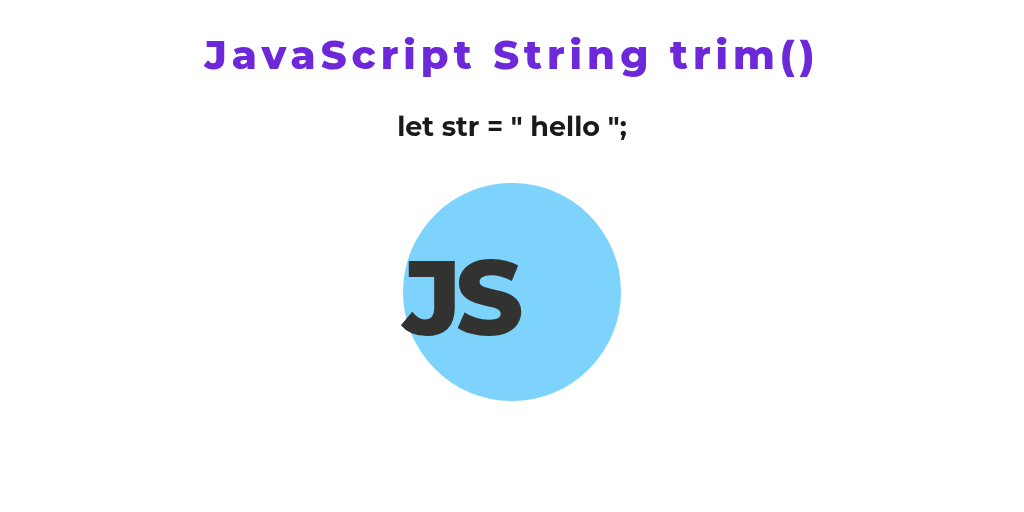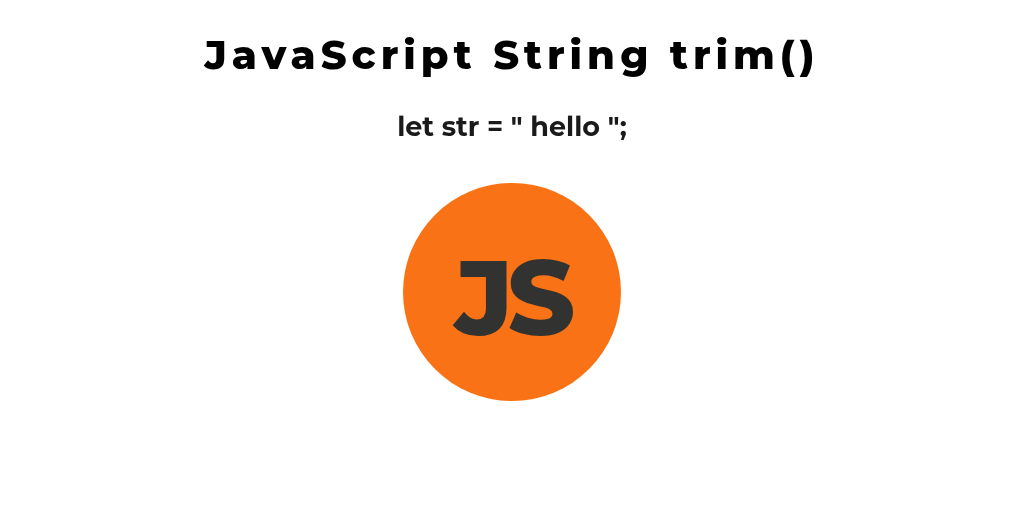--- a/index.html
+++ b/index.html
@@ -16,42 +16,42 @@
       flex-direction: column;
       align-items: center;
       padding-top: 30px;
       position: relative;
       overflow: hidden;
     }
     .title {
       font-size: 40px;
       font-weight: 800;
       letter-spacing: 5px;
-      color: #000000;
+      color: #6d28d9;
       margin-bottom: 28px;
     }
     .code-block {
       font-size: 27px;
       font-weight: 700;
       color: #1a1a1a;
       line-height: 1.5;
       text-align: left;
       margin-bottom: 30px;
     }
     .code-line {
       display: block;
     }
     .js-badge {
       width: 218px;
       height: 218px;
       border-radius: 50%;
-      background: #f97316;
+      background: #7dd3fc;
       display: flex;
       align-items: center;
-      justify-content: center;
+      justify-content: flex-start;
       margin-top: 5px;
     }
     .js-text {
       font-size: 105px;
       font-weight: 800;
       color: #323330;
       letter-spacing: -6px;
       margin-top: 10px;
     }
   </style>

